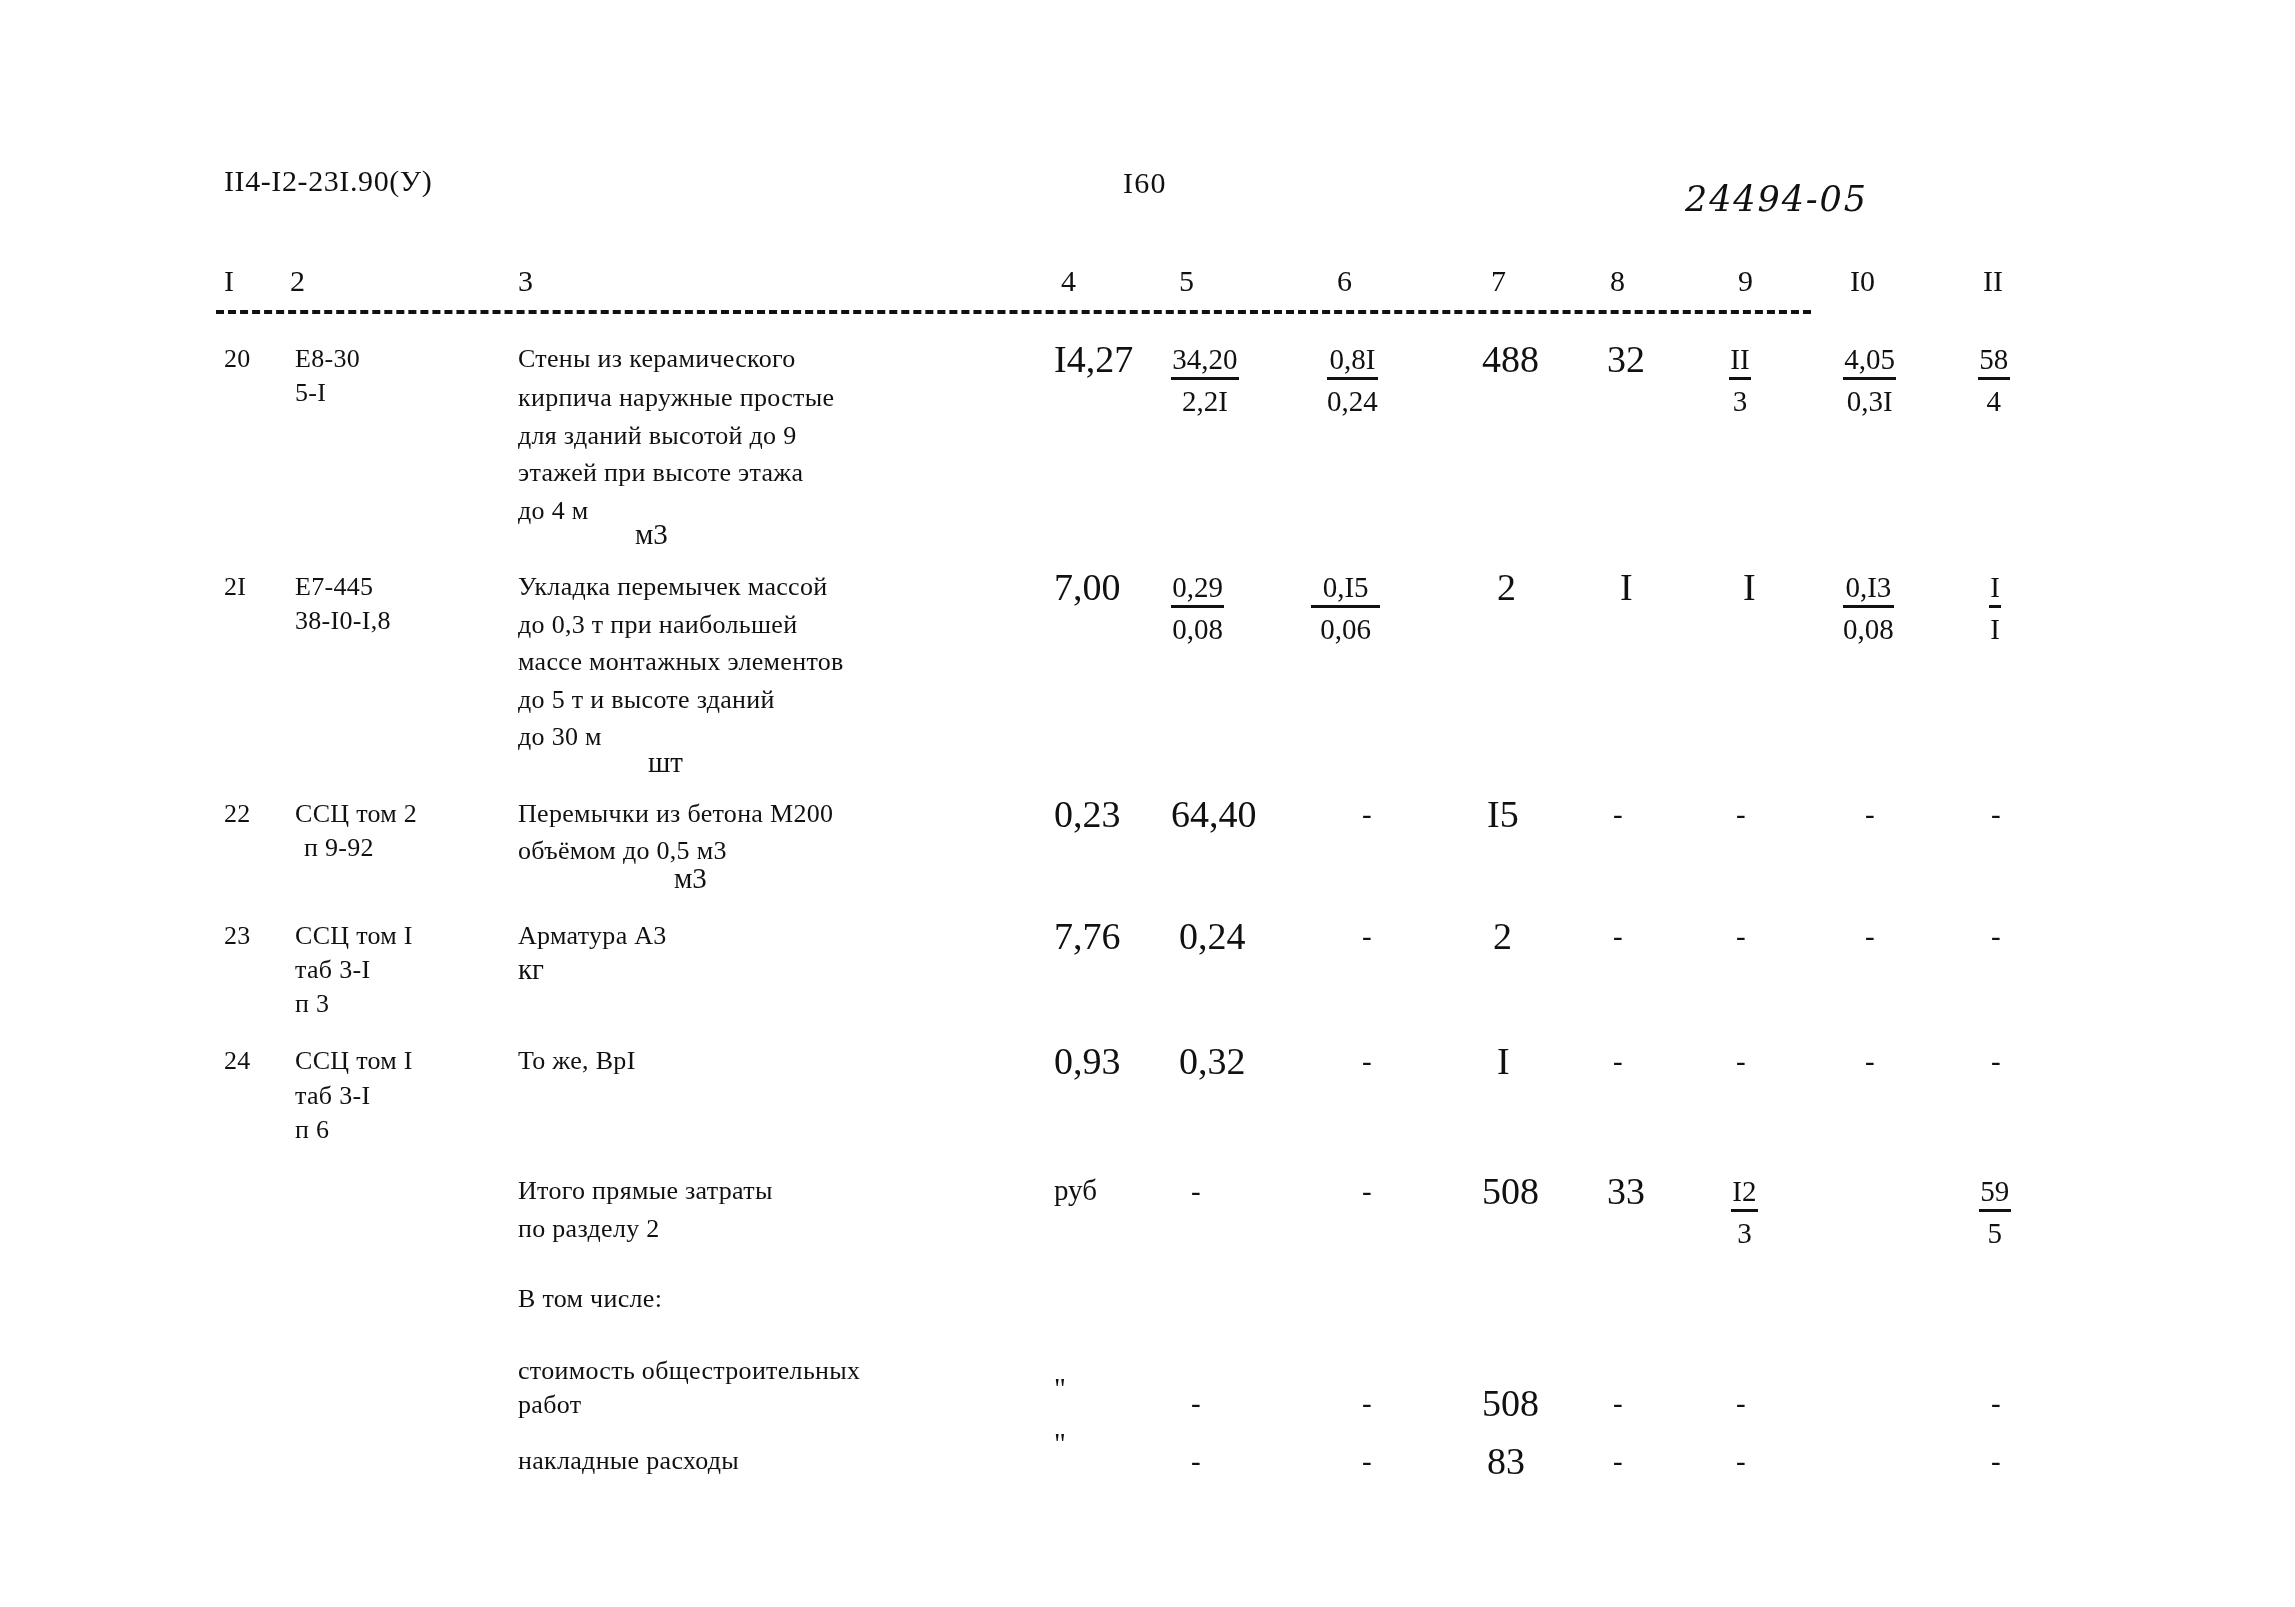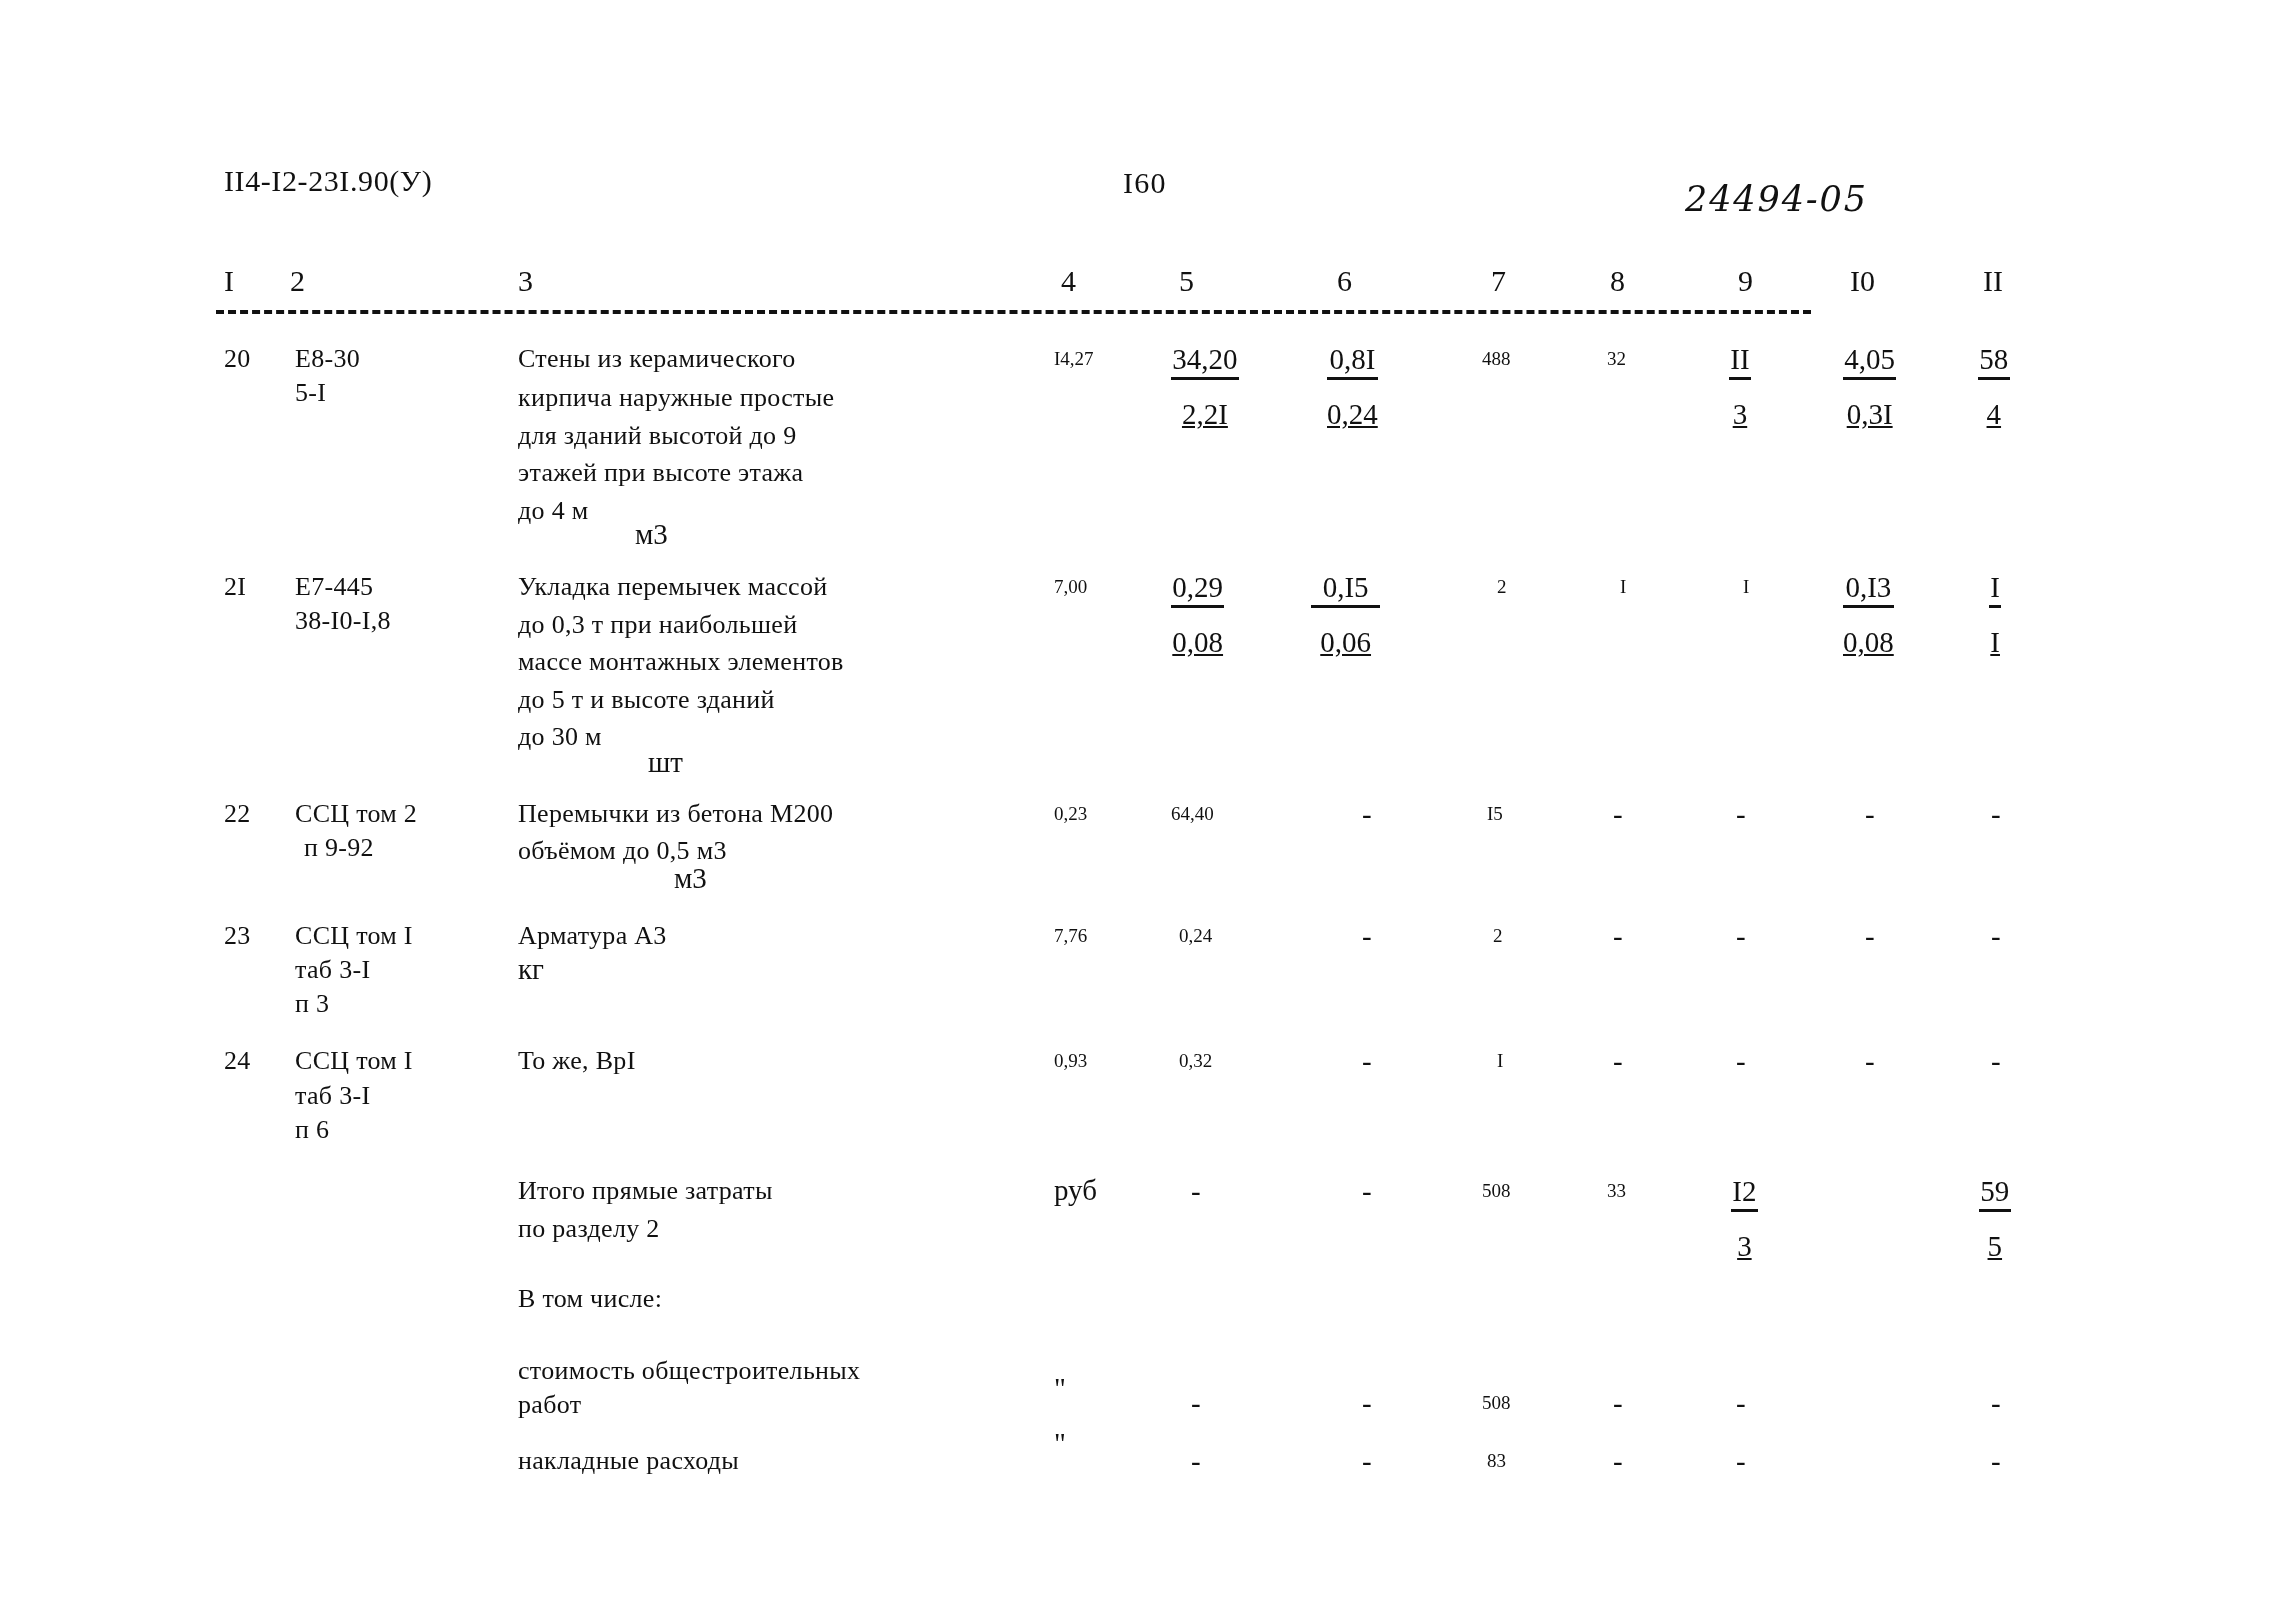--- a/index.html
+++ b/index.html
@@ -63,21 +63,21 @@
   .cell {
     position: absolute;
     white-space: pre;
     font-size: 26px;
     line-height: 34px;
     letter-spacing: 0.3px;
   }
   .num {
     position: absolute;
     white-space: nowrap;
-    font-size: 19px;
+    font-size: 38px;
     line-height: 34px;
   }
   .dash {
     position: absolute;
     font-size: 29px;
     line-height: 34px;
   }
 
   
   .frac {
@@ -87,22 +87,21 @@
     font-size: 29px;
     line-height: 34px;
   }
   .frac .top {
     display: block;
     border-bottom: 3.2px solid #111111;
     padding: 0 1.3px 1.3px 1.3px;
   }
   .frac .bot {
     display: block;
-    padding-top: 17px;
-    text-decoration: underline;
+    padding-top: 4px;
   }
   .frac.wide .top { padding: 0 11.7px 1.3px 11.7px; }
 
   .unit {
     position: absolute;
     font-size: 29px;
     white-space: nowrap;
   }
 </style>
 </head>

